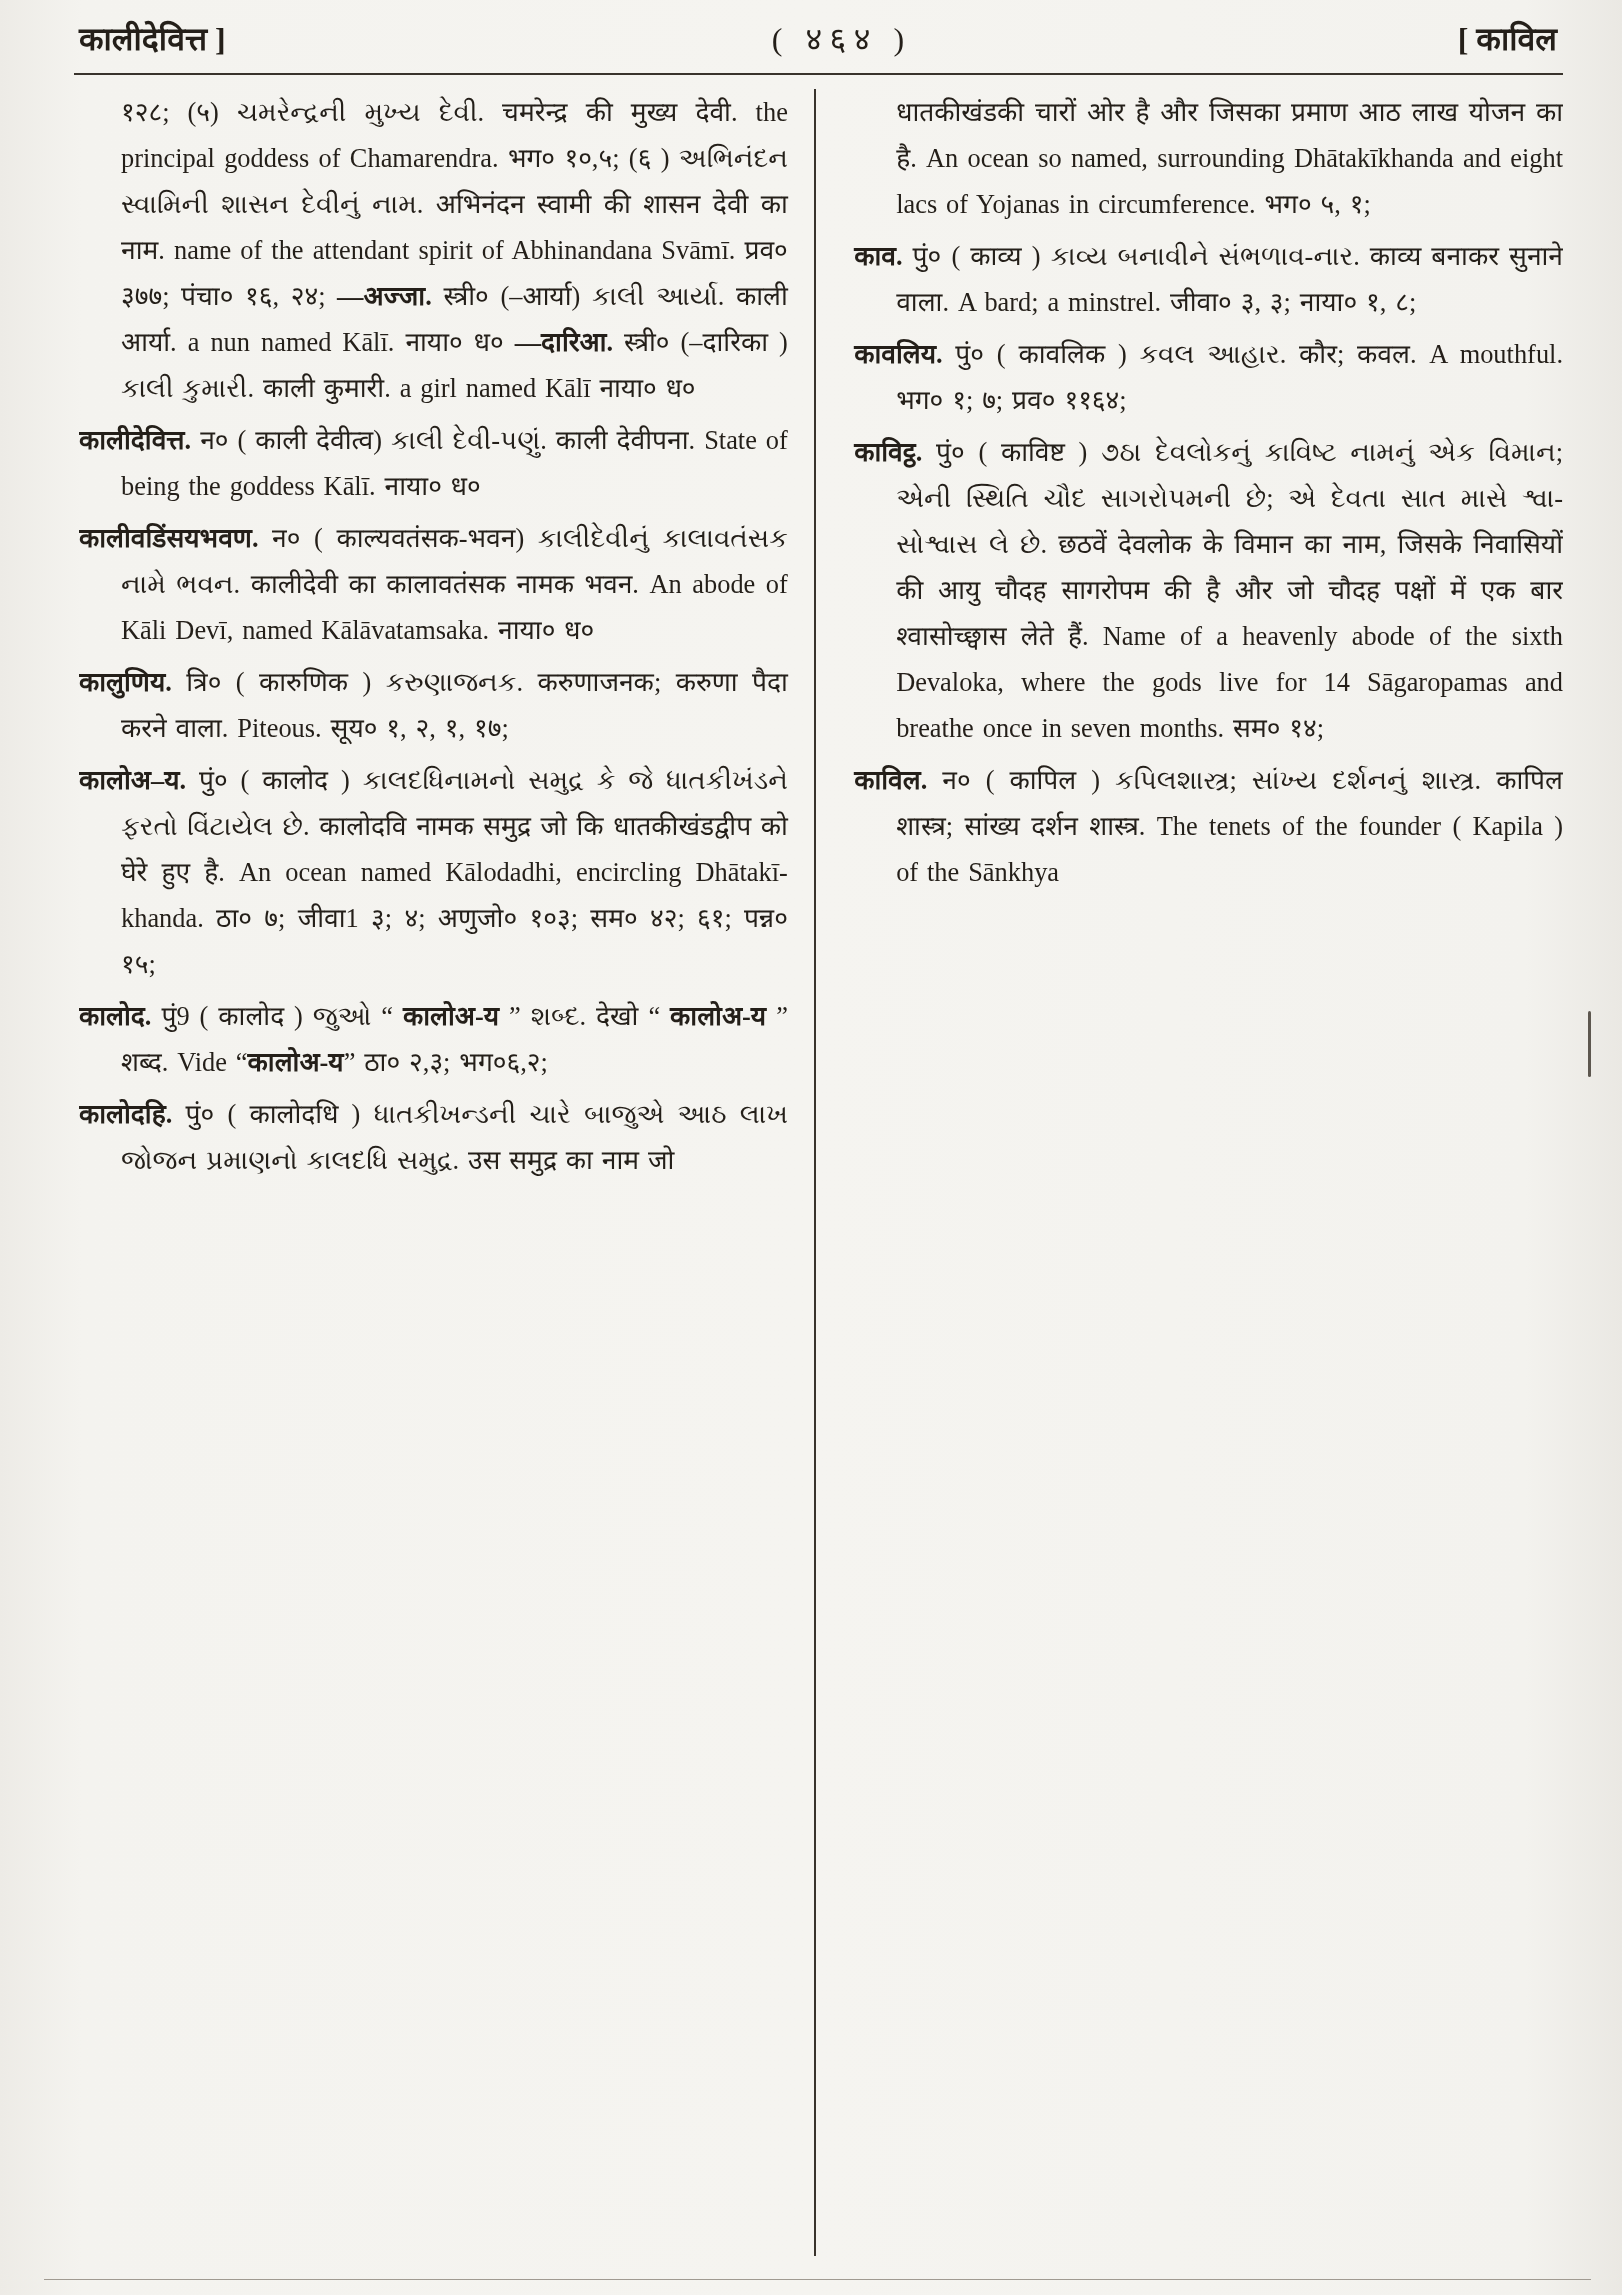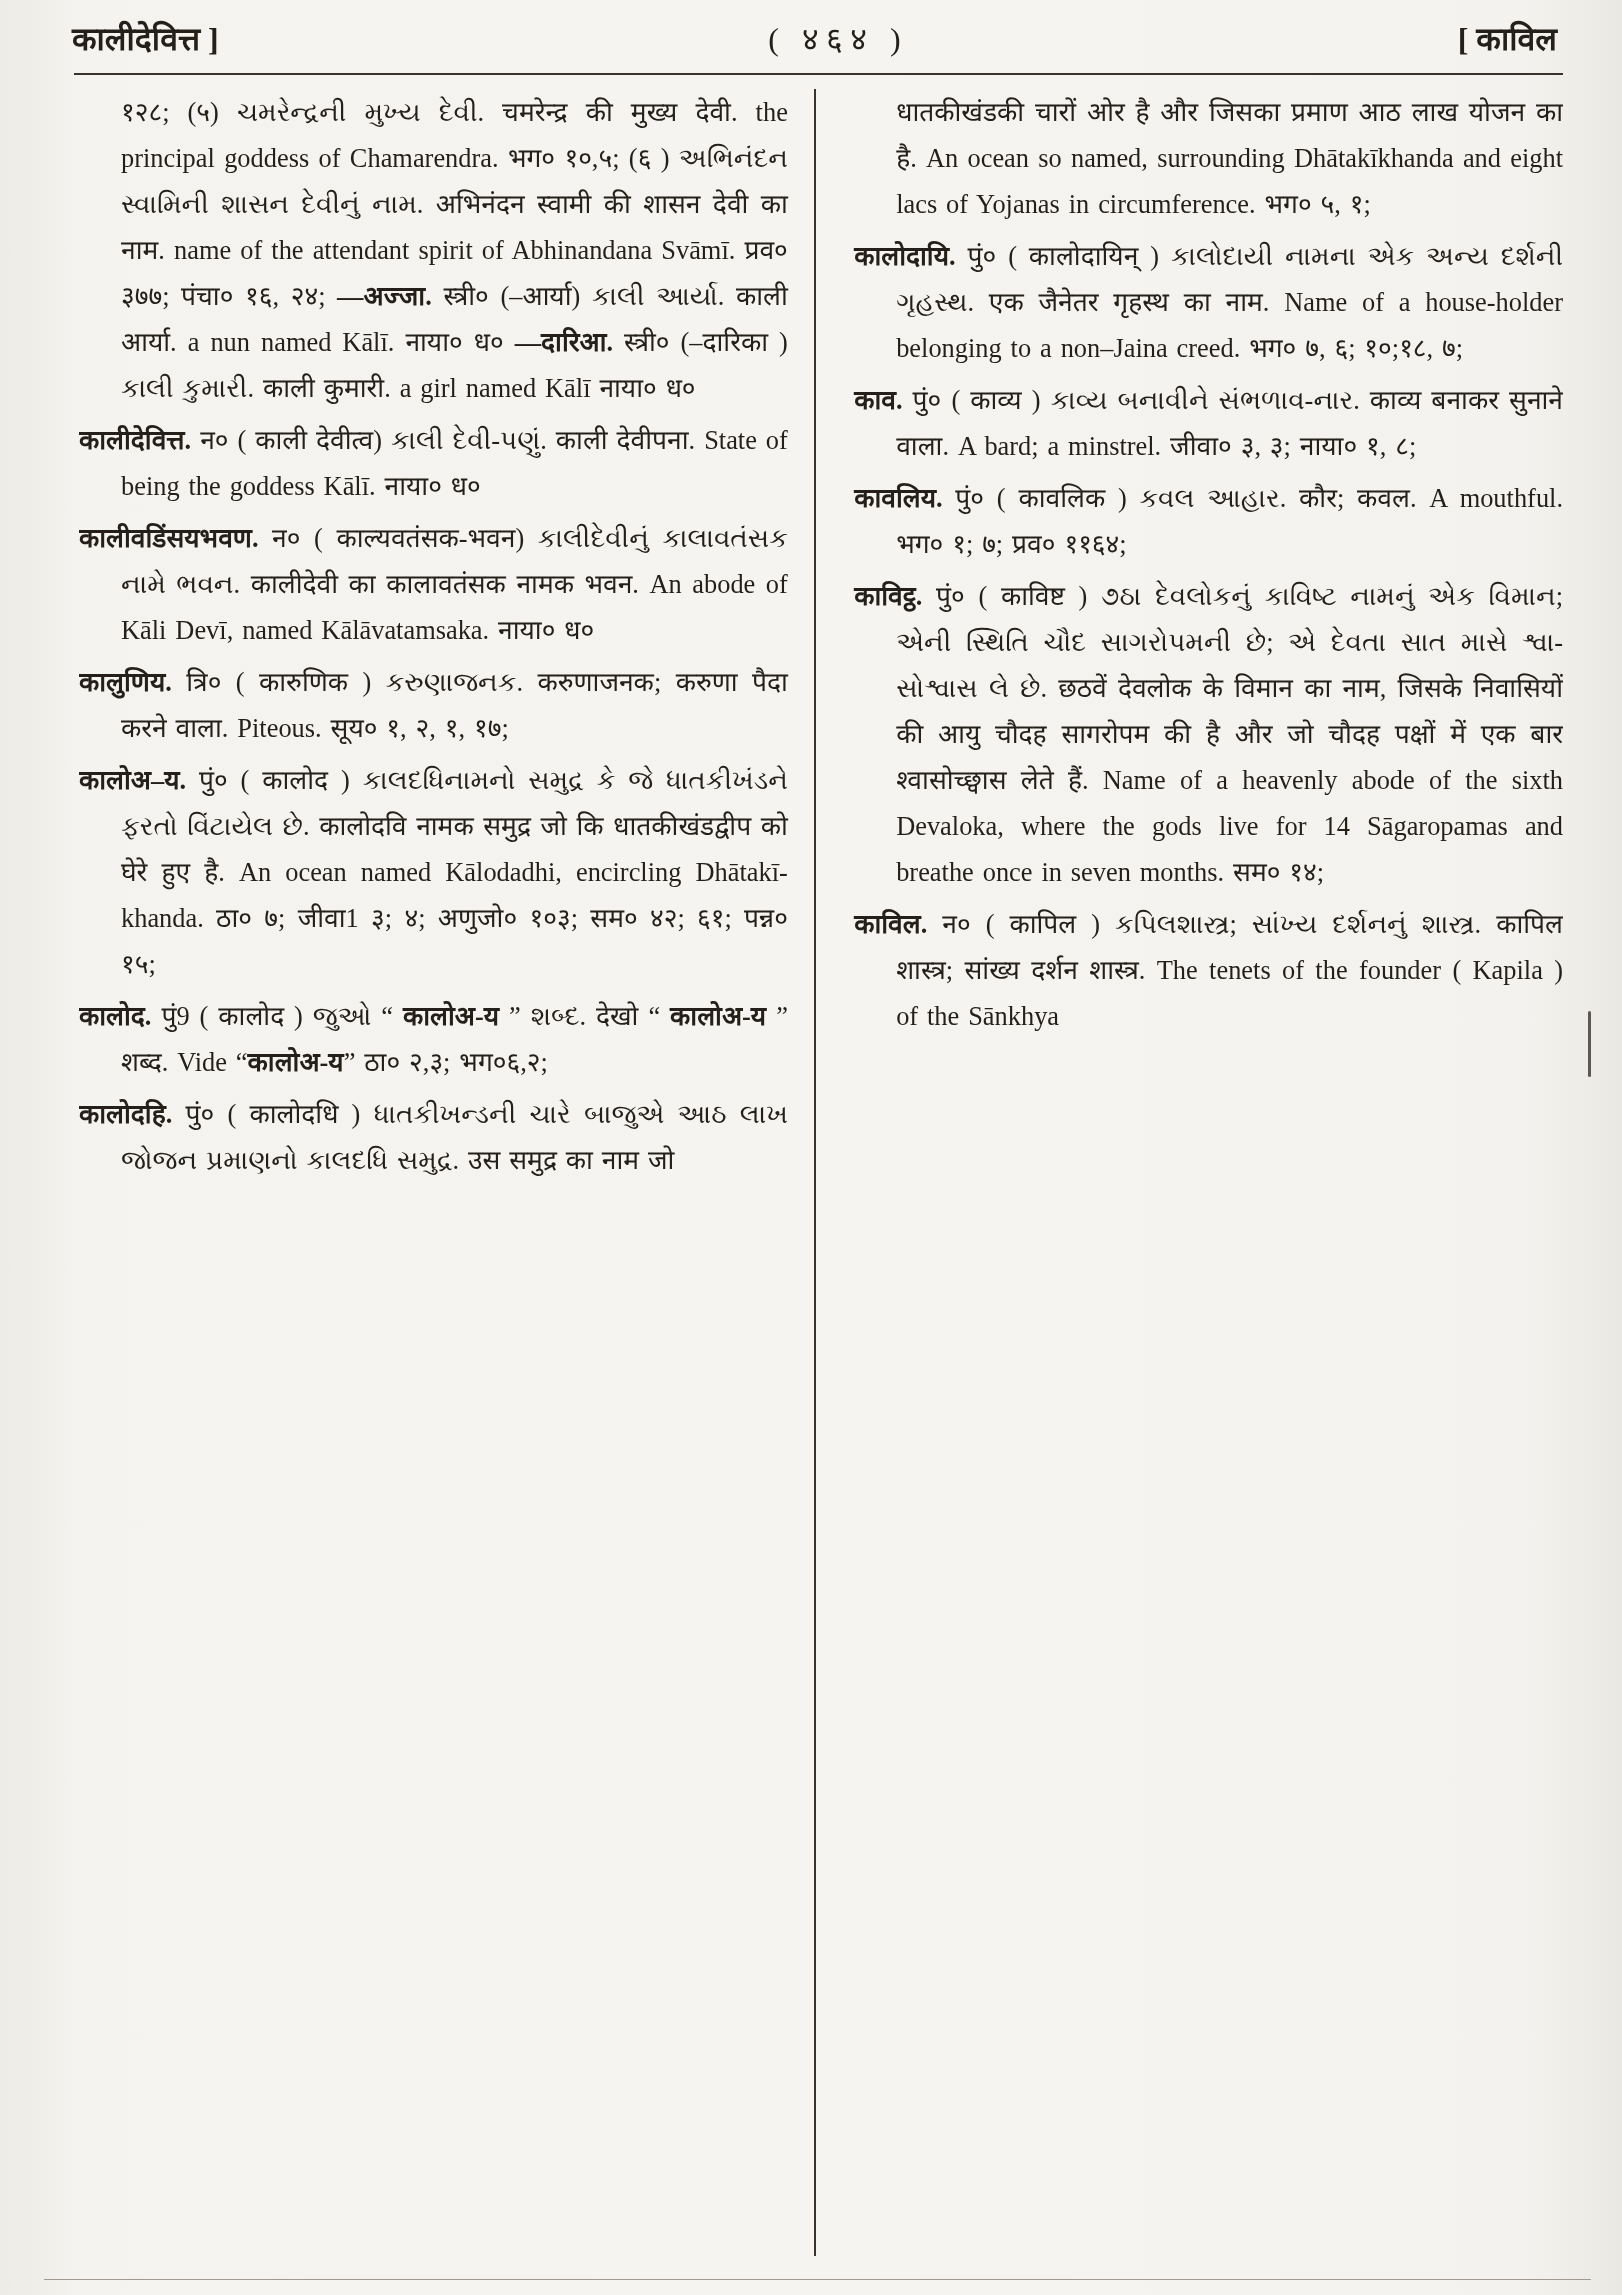--- a/index.html
+++ b/index.html
@@ -9,21 +9,21 @@
     overflow:hidden;
     background:#e8e6e1;
     font-family:"Liberation Serif","DejaVu Serif",serif;
     color:#241f19;
   }
   .page {
     position:absolute; inset:0;
     background:linear-gradient(90deg,#edebe6 0%,#f4f3ef 5%,#f5f4f0 50%,#f3f2ee 94%,#eae8e3 100%);
   }
   .page-header {
-    position:absolute; top:19.6px; left:72px; right:66px;
+    position:absolute; top:19.6px; left:79px; right:66px;
     display:flex; justify-content:space-between; align-items:flex-end;
     font-size:32px; line-height:1.2;gap:8px;
   }
   .hdr { font-weight:bold; white-space:nowrap; }
   .hdr.center { letter-spacing:7.5px; font-weight:normal; }
   .header-rule {
     position:absolute; top:73px; left:74px; right:60px; height:2.3px;
     background:#39332c;
   }
   .columns {
@@ -79,21 +79,20 @@
         <p class="entry"><span class="headword">कालीदेवित्त.</span><span class="text-seg"> न० ( काली देवीत्व) કાલી દેવી-પણું. काली देवीपना. State of being the goddess Kālī. नाया० ध०</span></p>
         <p class="entry"><span class="headword">कालीवडिंसयभवण.</span><span class="text-seg"> न० ( काल्यवतंसक-भवन) કાલીદેવીનું કાલાવતંસક નામે ભવન. कालीदेवी का कालावतंसक नामक भवन. An abode of Kāli Devī, named Kālāvatamsaka. नाया० ध०</span></p>
         <p class="entry"><span class="headword">कालुणिय.</span><span class="text-seg"> त्रि० ( कारुणिक ) કરુણાજનક. करुणाजनक; करुणा पैदा करने वाला. Piteous. सूय० १, २, १, १७;</span></p>
         <p class="entry"><span class="headword">कालोअ–य.</span><span class="text-seg"> पुं० ( कालोद ) કાલદધિનામનો સમુદ્ર કે જે ધાતકીખંડને ફરતો વિંટાયેલ છે. कालोदवि नामक समुद्र जो कि धातकीखंडद्वीप को घेरे हुए है. An ocean named Kālodadhi, encircling Dhātakī-khanda. ठा० ७; जीवा1 ३; ४; अणुजो० १०३; सम० ४२; ६१; पन्न० १५;</span></p>
         <p class="entry"><span class="headword">कालोद.</span><span class="text-seg"> पुं9 ( कालोद ) જુઓ “ </span><span class="bold-seg">कालोअ-य</span><span class="text-seg"> ” શબ્દ. देखो “ </span><span class="bold-seg">कालोअ-य</span><span class="text-seg"> ” शब्द. Vide “</span><span class="bold-seg">कालोअ-य</span><span class="text-seg">” ठा० २,३; भग०६,२;</span></p>
         <p class="entry"><span class="headword">कालोदहि.</span><span class="text-seg"> पुं० ( कालोदधि ) ધાતકીખન્ડની ચારે બાજુએ આઠ લાખ જોજન પ્રમાણનો કાલદધિ સમુદ્ર. उस समुद्र का नाम जो</span></p>
       </section>
     <div class="col-rule"></div>
     <section class="col right-col" id="col-right">
         <p class="entry continuation"><span class="text-seg">धातकीखंडकी चारों ओर है और जिसका प्रमाण आठ लाख योजन का है. An ocean so named, surrounding Dhātakīkhanda and eight lacs of Yojanas in circumference. भग० ५, १;</span></p>
-        <p class="entry"><span class="headword">कालोदायि.</span><span class="text-seg"> पुं० ( कालोदायिन् ) કાલોદાયી નામના એક અન્ય દર્શની ગૃહસ્થ. एक जैनेतर गृहस्थ का नाम. Name of a house-holder belonging to a non–Jaina creed. भग० ७, ६; १०;१८, ७;</span></p>
         <p class="entry"><span class="headword">काव.</span><span class="text-seg"> पुं० ( काव्य ) કાવ્ય બનાવીને સંભળાવ-નાર. काव्य बनाकर सुनाने वाला. A bard; a minstrel. जीवा० ३, ३; नाया० १, ८;</span></p>
         <p class="entry"><span class="headword">कावलिय.</span><span class="text-seg"> पुं० ( कावलिक ) કવલ આહાર. कौर; कवल. A mouthful. भग० १; ७; प्रव० ११६४;</span></p>
         <p class="entry"><span class="headword">काविट्ठ.</span><span class="text-seg"> पुं० ( काविष्ट ) ૭ઠા દેવલોકનું કાવિષ્ટ નામનું એક વિમાન; એની સ્થિતિ ચૌદ સાગરોપમની છે; એ દેવતા સાત માસે શ્વા-સોશ્વાસ લે છે. छठवें देवलोक के विमान का नाम, जिसके निवासियों की आयु चौदह सागरोपम की है और जो चौदह पक्षों में एक बार श्वासोच्छ्वास लेते हैं. Name of a heavenly abode of the sixth Devaloka, where the gods live for 14 Sāgaropamas and breathe once in seven months. सम० १४;</span></p>
         <p class="entry"><span class="headword">काविल.</span><span class="text-seg"> न० ( कापिल ) કપિલશાસ્ત્ર; સાંખ્ય દર્શનનું શાસ્ત્ર. कापिल शास्त्र; सांख्य दर्शन शास्त्र. The tenets of the founder ( Kapila ) of the Sānkhya</span></p>
       </section>
   </main>
 
   <div class="scan-artifact"></div>
   <div class="bottom-edge"></div>
 

